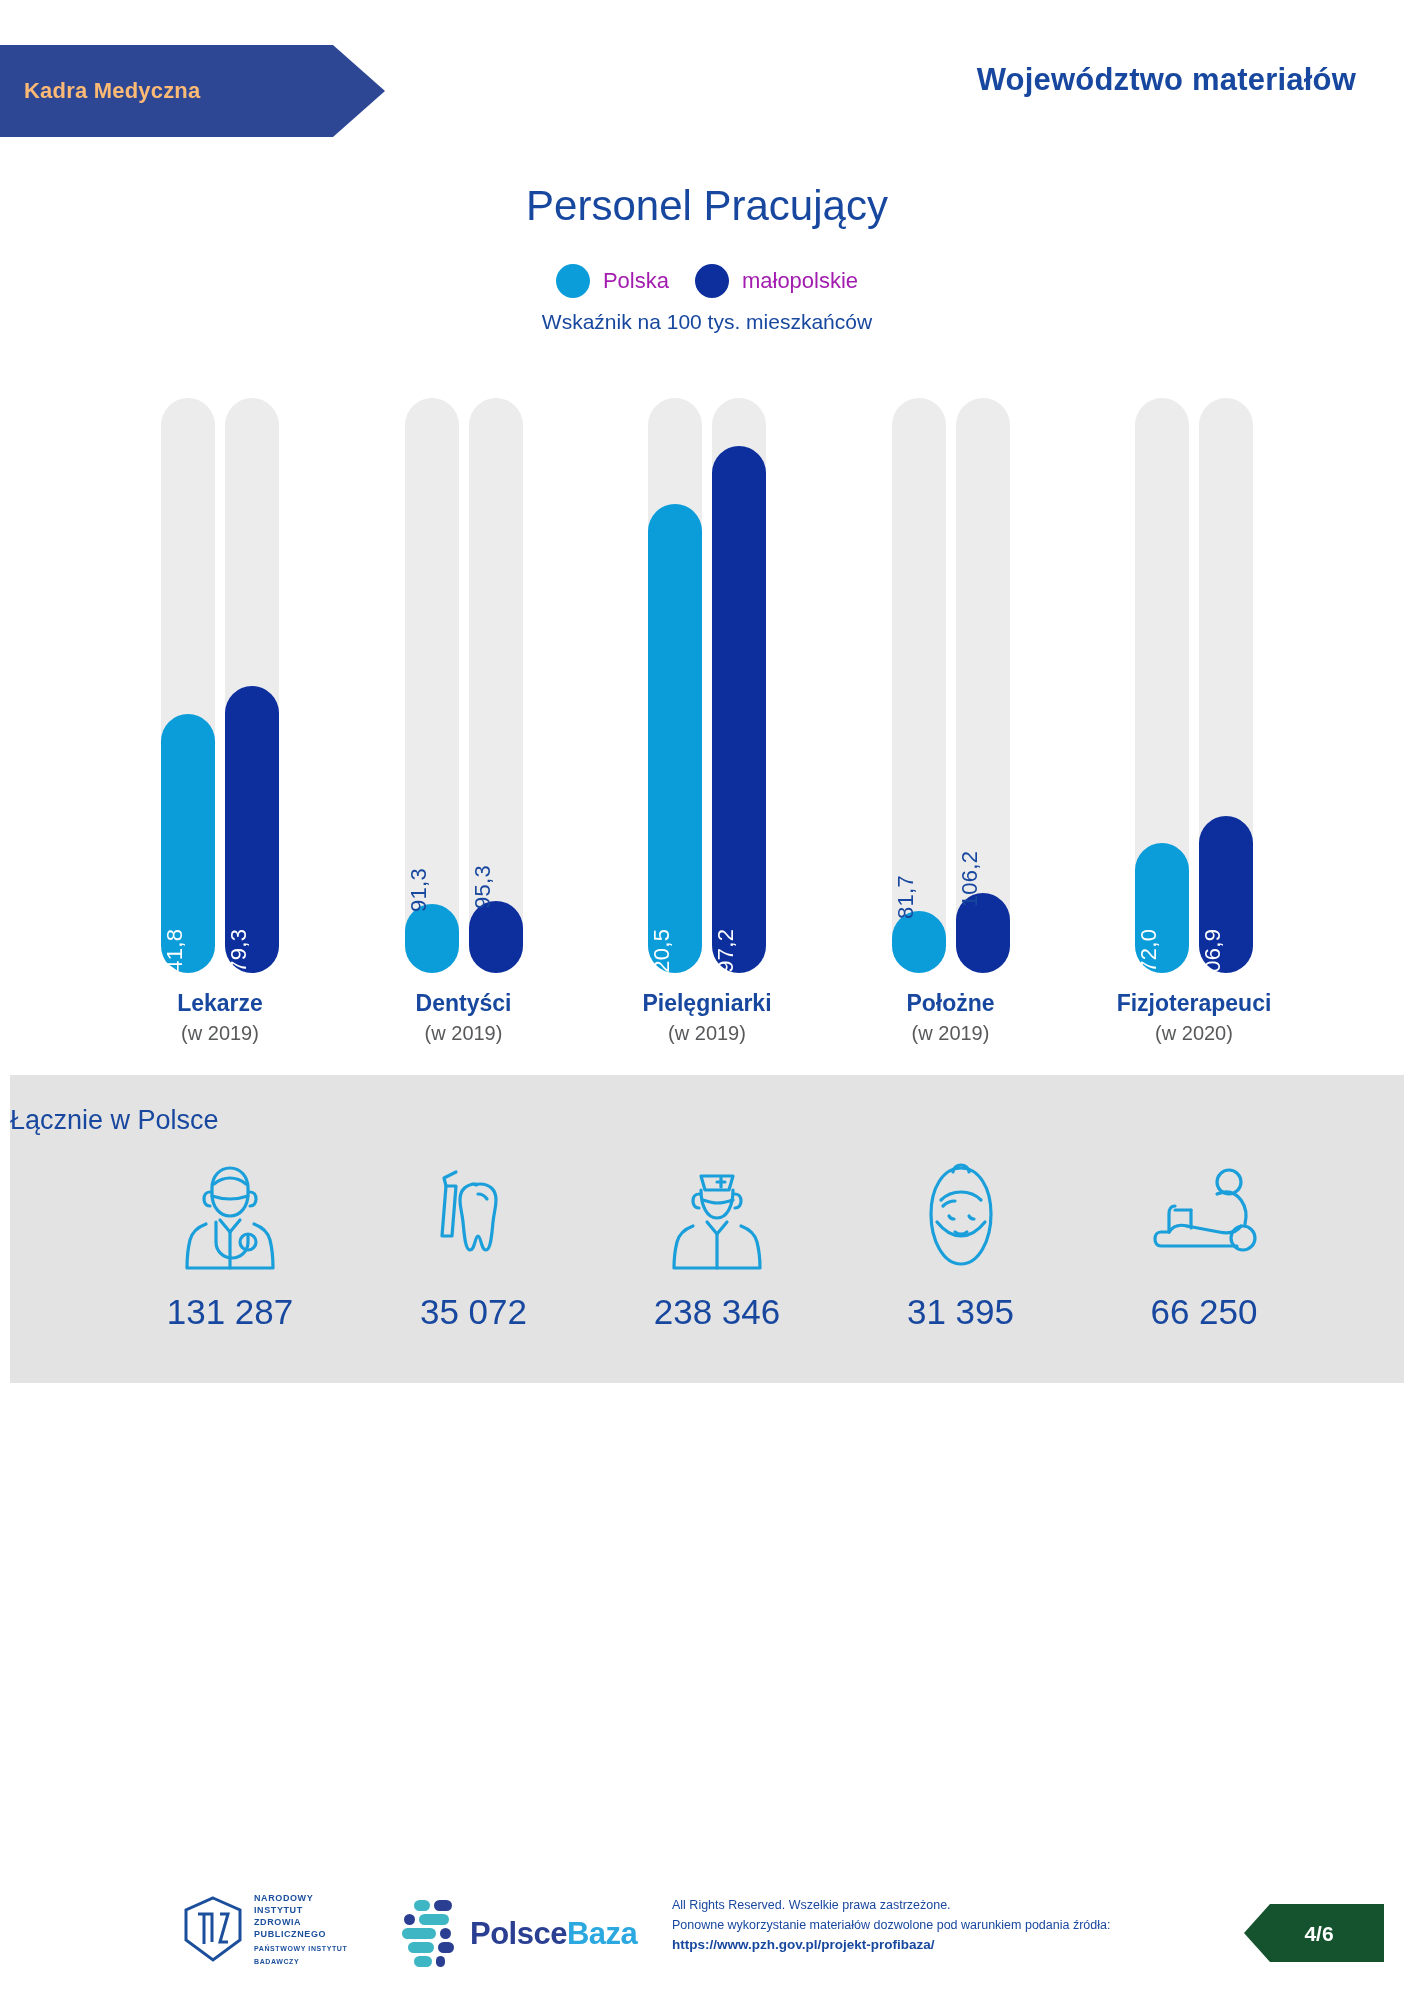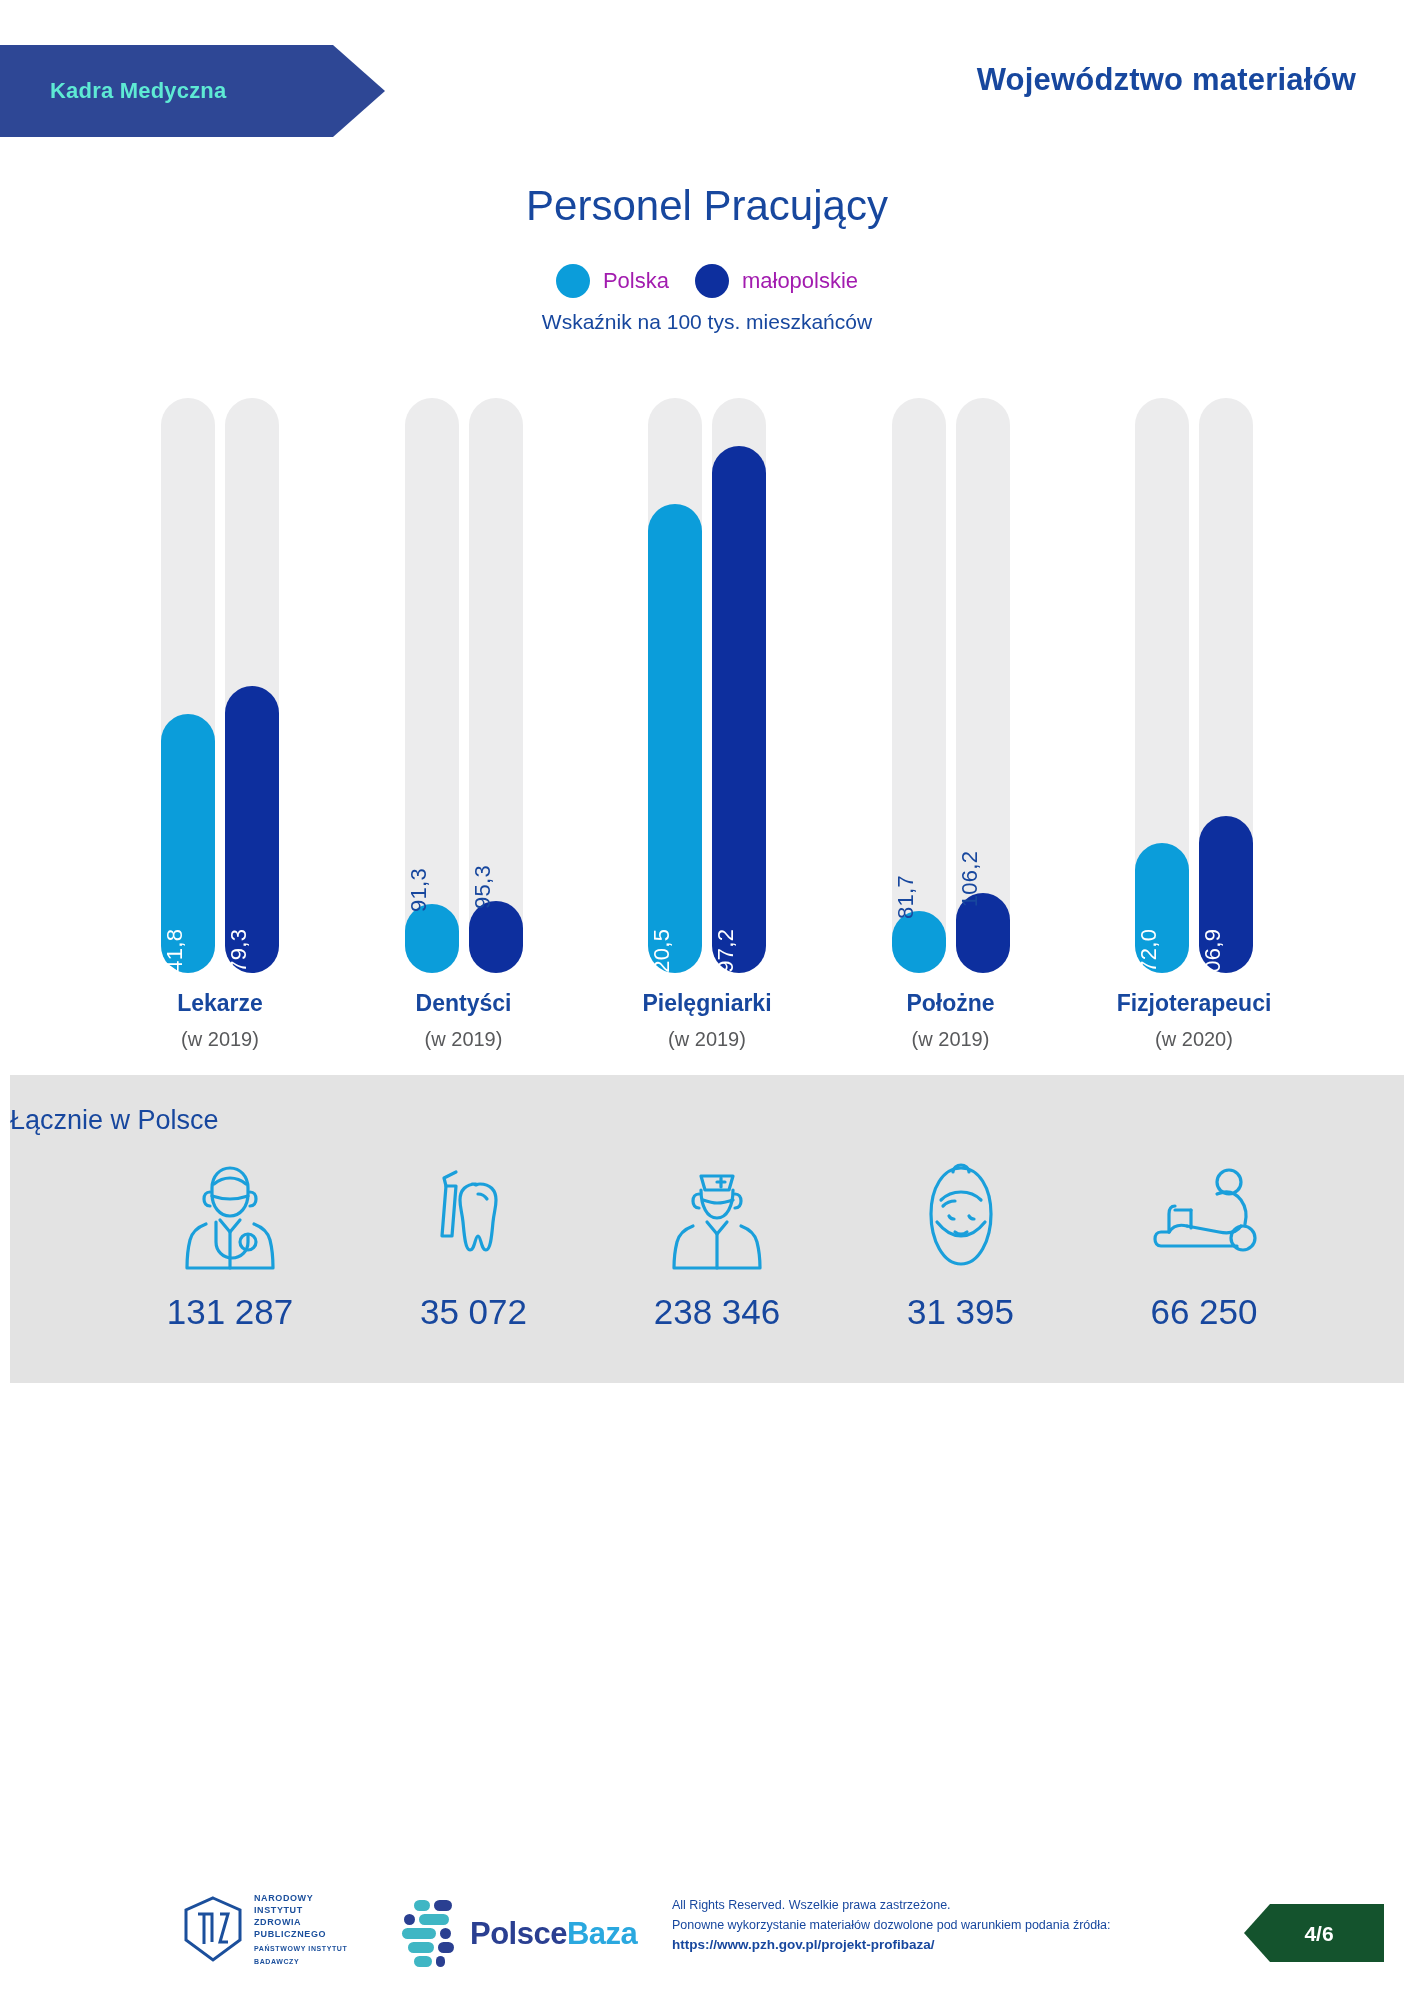--- a/index.html
+++ b/index.html
@@ -13,22 +13,22 @@
 
   
   .header-banner {
     position: absolute; left: 0; top: 45px;
     width: 385px; height: 92px;
     background: #2e4795;
     clip-path: polygon(0 0, 333px 0, 385px 46px, 333px 92px, 0 92px);
     display: flex; align-items: center;
   }
   .header-banner-label {
-    color: #5eead4; font-size: 22px; font-weight: bold;
-    letter-spacing: .2px; padding-left: 50px;
+    color: #fdba74; font-size: 22px; font-weight: bold;
+    letter-spacing: .2px; padding-left: 24px;
   }
   .header-region {
     position: absolute; right: 58px; top: 62px;
     font-size: 31px; font-weight: bold; color: #17479e;
     letter-spacing: .2px;
   }
 
   
   .chart-title {
     position: absolute; left: 0; right: 0; top: 182px;
@@ -76,21 +76,21 @@
   .bar-value.inside { color: #ffffff; }
   .bar-value.outside { color: #17479e; }
 
   
   .cat-row {
     position: absolute; left: 120px; top: 990px;
     width: 1174px; display: flex; justify-content: space-between;
   }
   .cat { width: 200px; text-align: center; }
   .cat-name { font-size: 23px; font-weight: bold; color: #17479e; white-space: nowrap; }
-  .cat-year { font-size: 20px; color: #58595b; margin-top: 11px; }
+  .cat-year { font-size: 20px; color: #58595b; margin-top: 5px; }
 
   
   .totals-panel {
     position: absolute; left: 10px; top: 1075px;
     width: 1394px; height: 308px;
     background: #e3e3e3;
   }
   .totals-title {
     position: absolute; left: 0; right: 0; top: 30px;
     text-align: left; font-size: 27px; color: #17479e;

